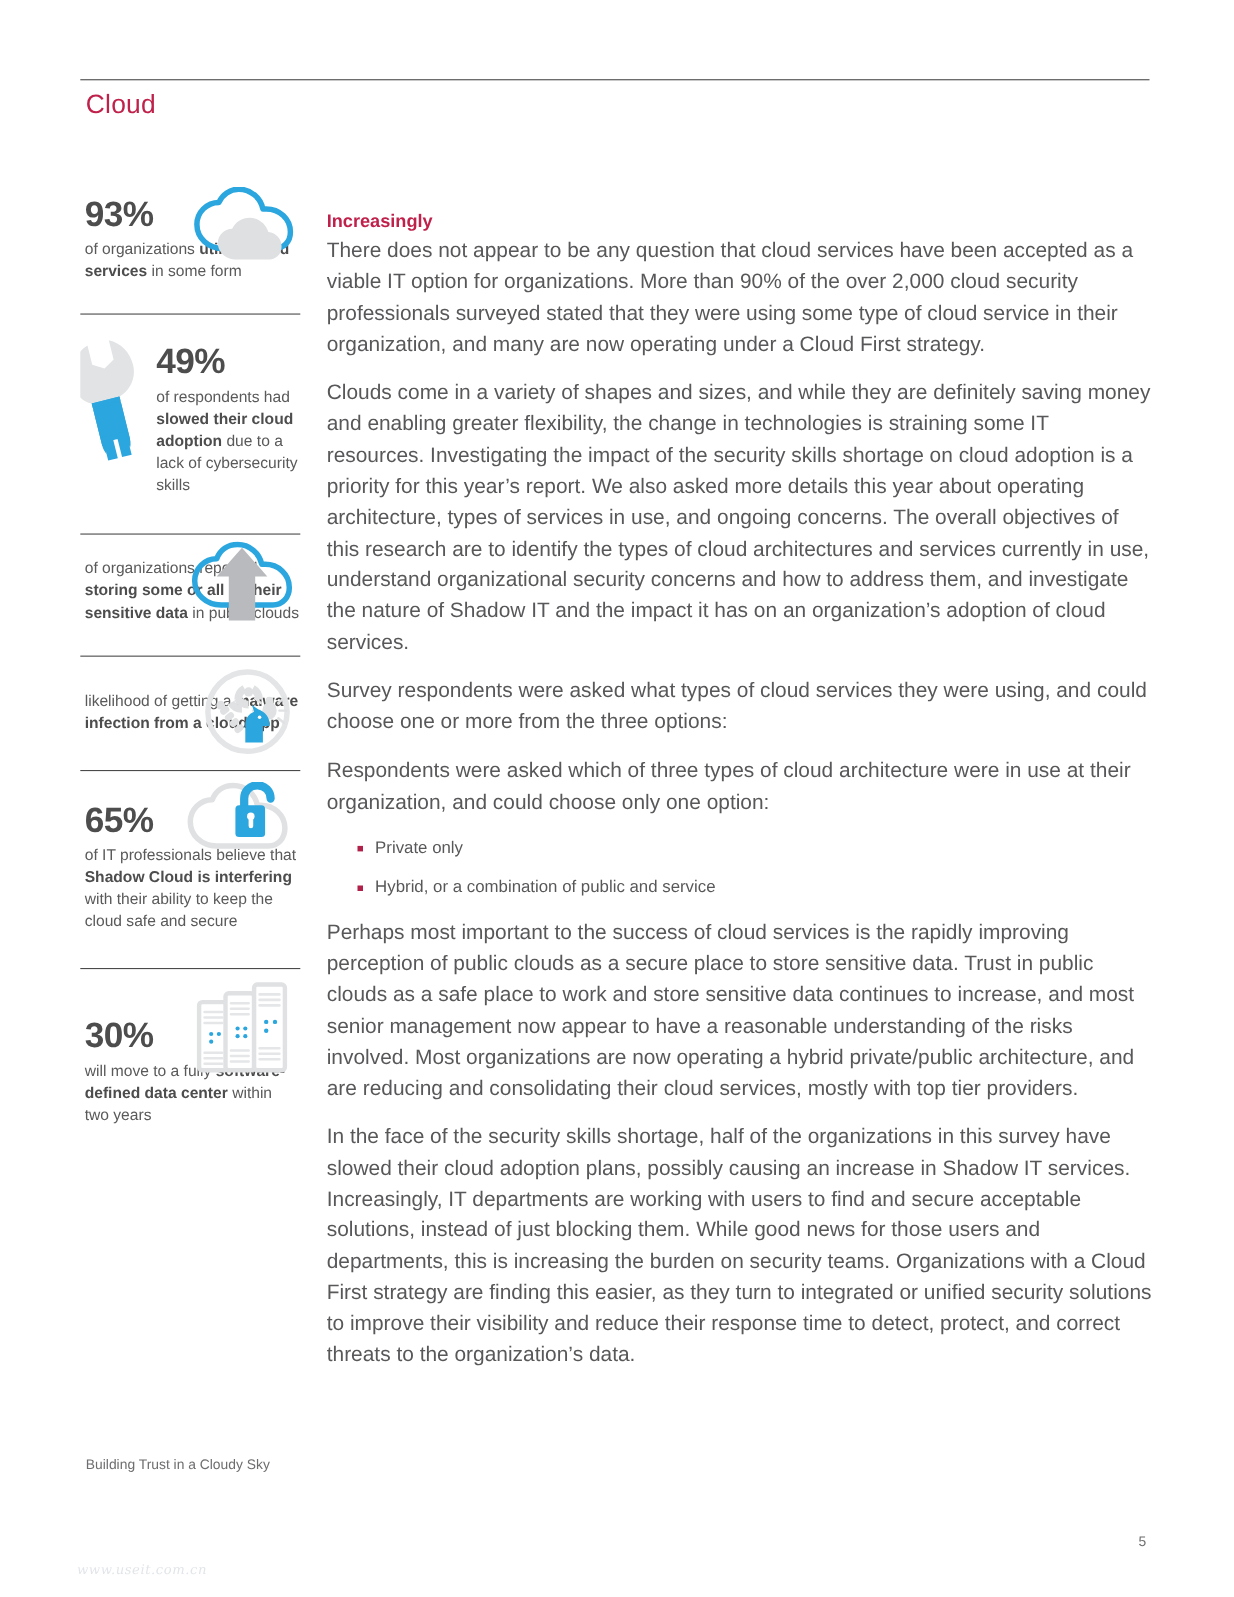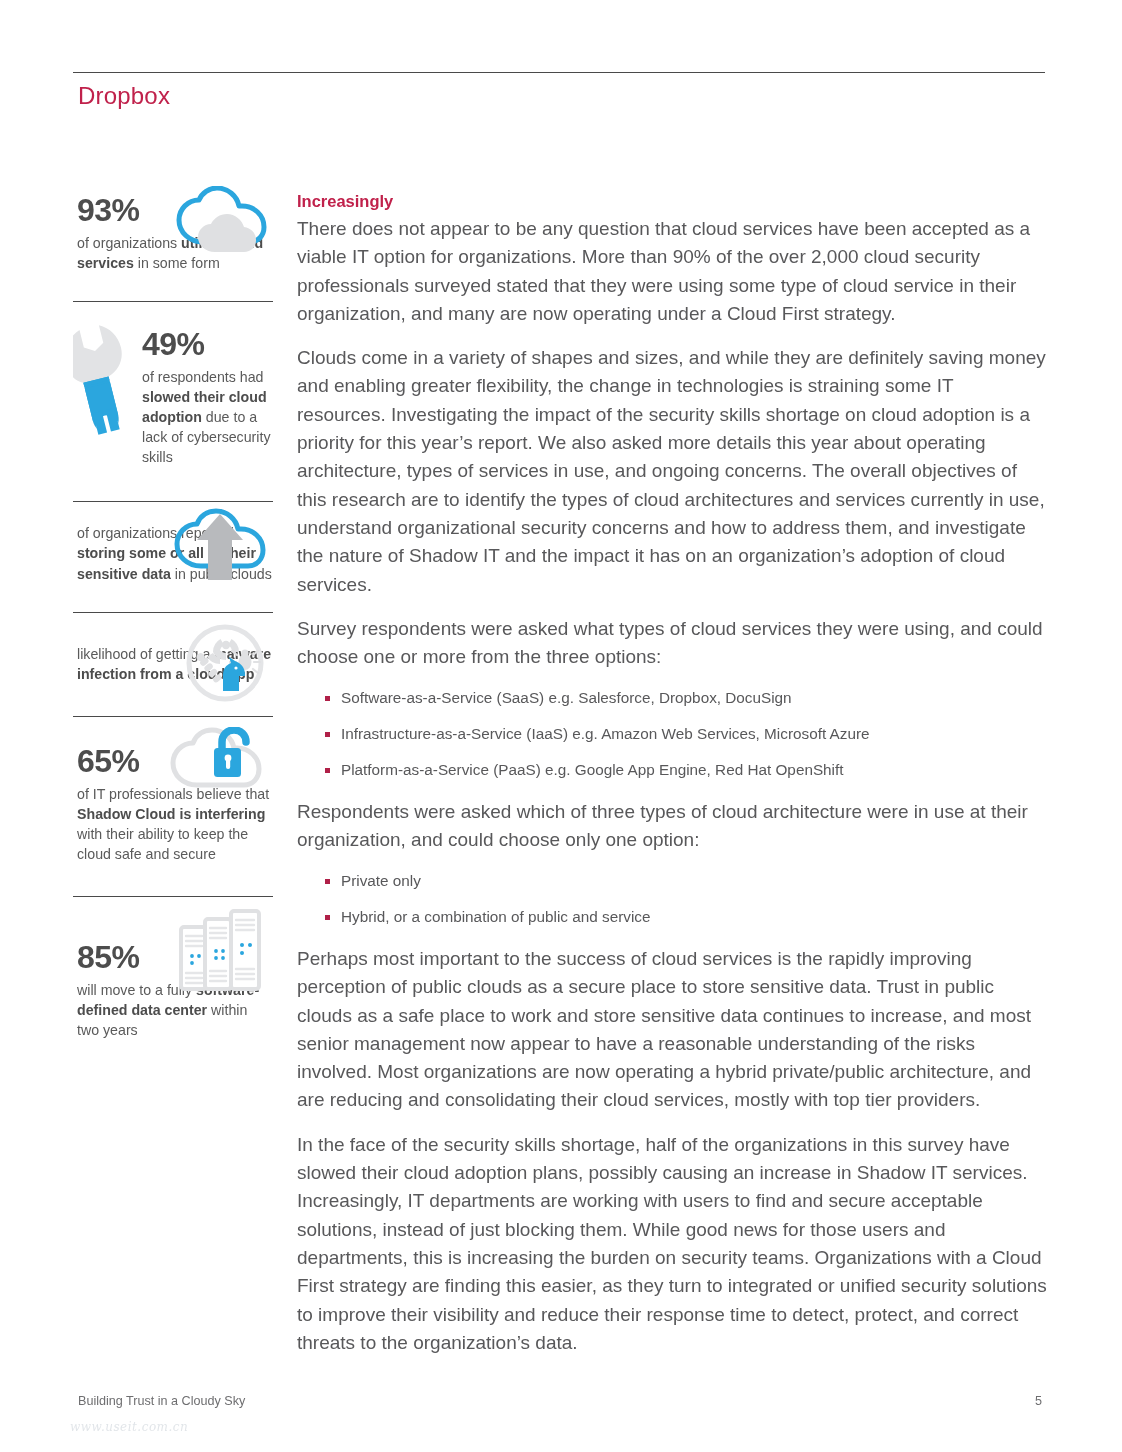--- a/index.html
+++ b/index.html
@@ -34,21 +34,21 @@
     font-size: 24px;
     font-weight: 400;
     color: #c0214b;
     letter-spacing: 0.2px;
   }
 
   
   .sidebar {
     position: absolute;
     left: 73px;
-    top: 182px;
+    top: 166px;
     width: 200px;
   }
   .content {
     position: absolute;
     left: 297px;
     top: 192px;
     width: 750px;
   }
 
   
@@ -130,21 +130,21 @@
     top: 9px;
     width: 5px;
     height: 5px;
     background: #b02048;
   }
 
   
   .footer-text {
     position: absolute;
     left: 78px;
-    top: 1394px;
+    top: 1324px;
     font-size: 12.6px;
     color: #6e6e70;
   }
   .footer-page {
     position: absolute;
     left: 1035px;
     top: 1394px;
     font-size: 12.6px;
     color: #6e6e70;
   }
@@ -159,21 +159,21 @@
     letter-spacing: 0.5px;
     opacity: 0.75;
   }
 </style>
 </head>
 <body>
 
 <div class="page">
 
   <div class="header-rule"></div>
-  <div class="header-title">Dropbox</div>
+  <div class="header-title">Cloud</div>
 
   <div class="sidebar">
 
     <div class="stat s1">
       <span class="stat-icon">
         <svg width="100" height="68" viewBox="0 0 100 68">
           <path d="M30 56 C16 56 6 46 6 34 C6 23 15 14 26 14 C29 7 36 2 44 2 C55 2 64 10 66 20 C67 20 68 20 69 20 C81 20 91 29 91 41 C91 50 85 56 76 56 Z" fill="none" stroke="#2ba6de" stroke-width="5" stroke-linejoin="round"></path>
           <path d="M42 66 C32 66 25 59 25 51 C25 44 31 38 38 38 C41 32 47 28 54 28 C62 28 69 34 71 41 C78 42 83 47 83 54 C83 61 78 66 71 66 Z" fill="#dfe0e2"></path>
         </svg>
       </span>
@@ -277,38 +277,33 @@
             <circle cx="39" cy="46" r="1.9"></circle>
               <circle cx="39" cy="53" r="1.9"></circle>
             <circle cx="46" cy="46" r="1.9"></circle>
               <circle cx="46" cy="53" r="1.9"></circle>
             <circle cx="65" cy="40" r="2"></circle>
               <circle cx="65" cy="48" r="2"></circle>
             <circle cx="73" cy="40" r="2"></circle>
           </g>
         </svg>
       </span>
-      <div class="stat-num">85%</div>
+      <div class="stat-num">30%</div>
       <div class="stat-text">will move to a fully <b>software-defined data center</b> within two years</div>
     </div>
 
   </div>
 
   <div class="content">
     <div class="section-title">Increasingly</div>
 
     <p class="body">There does not appear to be any question that cloud services have been accepted as a viable IT option for organizations. More than 90% of the over 2,000 cloud security professionals surveyed stated that they were using some type of cloud service in their organization, and many are now operating under a Cloud First strategy.</p>
     <p class="body">Clouds come in a variety of shapes and sizes, and while they are definitely saving money and enabling greater flexibility, the change in technologies is straining some IT resources. Investigating the impact of the security skills shortage on cloud adoption is a priority for this year’s report. We also asked more details this year about operating architecture, types of services in use, and ongoing concerns. The overall objectives of this research are to identify the types of cloud architectures and services currently in use, understand organizational security concerns and how to address them, and investigate the nature of Shadow IT and the impact it has on an organization’s adoption of cloud services.</p>
     <p class="body">Survey respondents were asked what types of cloud services they were using, and could choose one or more from the three options:</p>
 
-    <ul class="bullets">
-        <li>Software-as-a-Service (SaaS) e.g. Salesforce, Dropbox, DocuSign</li>
-        <li>Infrastructure-as-a-Service (IaaS) e.g. Amazon Web Services, Microsoft Azure</li>
-        <li>Platform-as-a-Service (PaaS) e.g. Google App Engine, Red Hat OpenShift</li>
-      </ul>
 
     <p class="body">Respondents were asked which of three types of cloud architecture were in use at their organization, and could choose only one option:</p>
 
     <ul class="bullets">
         <li>Private only</li>
         <li>Hybrid, or a combination of public and service</li>
       </ul>
 
     <p class="body">Perhaps most important to the success of cloud services is the rapidly improving perception of public clouds as a secure place to store sensitive data. Trust in public clouds as a safe place to work and store sensitive data continues to increase, and most senior management now appear to have a reasonable understanding of the risks involved. Most organizations are now operating a hybrid private/public architecture, and are reducing and consolidating their cloud services, mostly with top tier providers.</p>
     <p class="body">In the face of the security skills shortage, half of the organizations in this survey have slowed their cloud adoption plans, possibly causing an increase in Shadow IT services. Increasingly, IT departments are working with users to find and secure acceptable solutions, instead of just blocking them. While good news for those users and departments, this is increasing the burden on security teams. Organizations with a Cloud First strategy are finding this easier, as they turn to integrated or unified security solutions to improve their visibility and reduce their response time to detect, protect, and correct threats to the organization’s data.</p>

